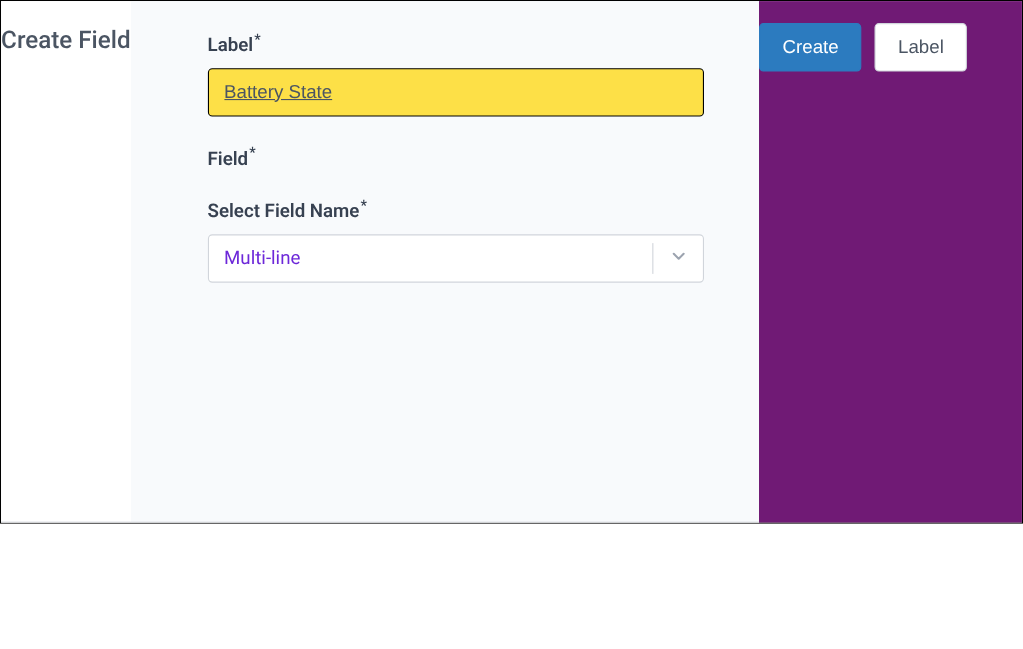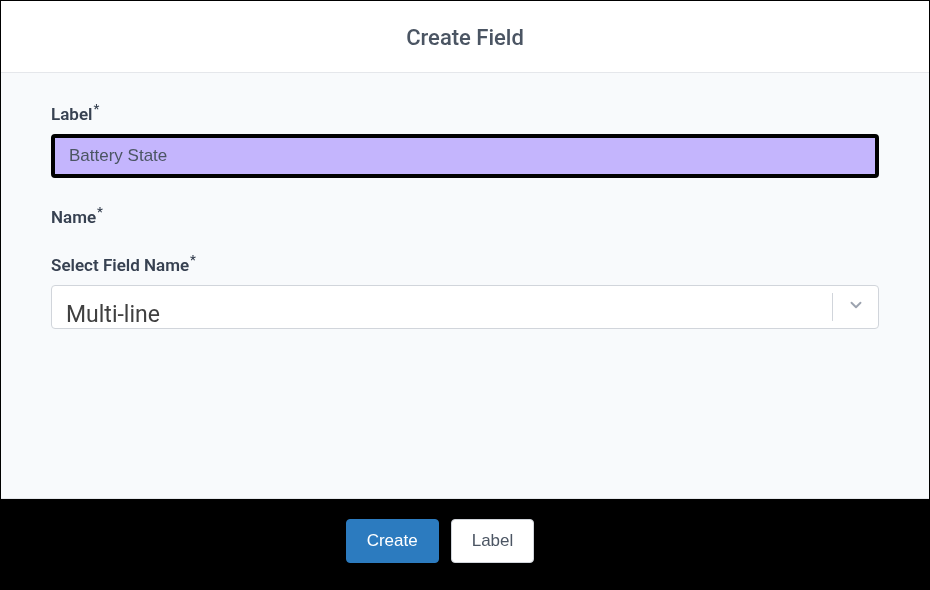--- a/index.html
+++ b/index.html
@@ -9,24 +9,24 @@
     }
     html, body {
       width: 930px;
       height: 590px;
       font-family: -apple-system, BlinkMacSystemFont, "Segoe UI", Roboto, "Helvetica Neue", Arial, sans-serif;
       background: #ffffff;
       overflow: hidden;
     }
     .modal {
       width: 930px;
-      height: 590px;
+      height: 476px;
       border: 1px solid #000;
       display: flex;
-      flex-direction: column;
+      flex-direction: row;
       background: #ffffff;
     }
     .modal-header {
       padding: 24px 0 22px 0;
       text-align: center;
       border-bottom: 1px solid #e5e7eb;
       background: #ffffff;
     }
     .modal-title {
       font-size: 22px;
@@ -34,61 +34,63 @@
       color: #4b5563;
     }
     .modal-body {
       flex: 1;
       padding: 28px 50px 30px 50px;
       background: #f8fafc;
       border-bottom: 1px solid #e5e7eb;
     }
     .form-group {
       margin-bottom: 26px;
+      margin-left: 20px;
     }
     .form-label {
       display: block;
       font-size: 17px;
       font-weight: 600;
       color: #374151;
       margin-bottom: 10px;
     }
     .required-asterisk {
       font-size: 13px;
       vertical-align: super;
       margin-left: 1px;
     }
     .text-input {
       width: 100%;
       height: 44px;
       padding: 0 14px;
       font-size: 17px;
       color: #4b5563;
-      background: #c4b5fd;
-      border: 4px solid #000000;
+      background: #fde047;
+      border: 1px solid #000000;
       border-radius: 4px;
       outline: none;
+      text-decoration: underline;
     }
     .select-wrapper {
       position: relative;
       width: 100%;
     }
     .select-input {
       width: 100%;
       height: 44px;
       padding: 0 50px 0 14px;
-      font-size: 23px;
-      color: #404040;
+      font-size: 17px;
+      color: #6d28d9;
       background: #ffffff;
       border: 1px solid #d1d5db;
       border-radius: 4px;
       outline: none;
       cursor: pointer;
       display: flex;
-      align-items: flex-end;
+      align-items: center;
     }
     .select-divider {
       position: absolute;
       right: 46px;
       top: 8px;
       bottom: 8px;
       width: 1px;
       background: #d1d5db;
       pointer-events: none;
     }
@@ -98,21 +100,21 @@
       top: 50%;
       transform: translateY(-50%);
       pointer-events: none;
       color: #9ca3af;
     }
     .modal-footer {
       padding: 20px 50px 26px 0;
       display: flex;
       justify-content: center;
       gap: 12px;
-      background: #000000;
+      background: #701a75;
     }
     .btn {
       height: 44px;
       padding: 0 20px;
       font-size: 17px;
       border-radius: 4px;
       cursor: pointer;
       display: inline-flex;
       align-items: center;
       justify-content: center;
@@ -142,21 +144,21 @@
 
     <div class="form-group">
       <label class="form-label">
         <span>Label</span><span class="required-asterisk">*</span>
       </label>
       <input type="text" class="text-input" value="Battery State" style="">
     </div>
 
     <div class="form-group">
       <label class="form-label">
-        <span>Name</span><span class="required-asterisk">*</span>
+        <span>Field</span><span class="required-asterisk">*</span>
       </label>
     </div>
 
     <div class="form-group">
       <label class="form-label">
         <span>Select Field Name</span><span class="required-asterisk">*</span>
       </label>
       <div class="select-wrapper">
         <div class="select-input">
           <span>Multi-line</span>

